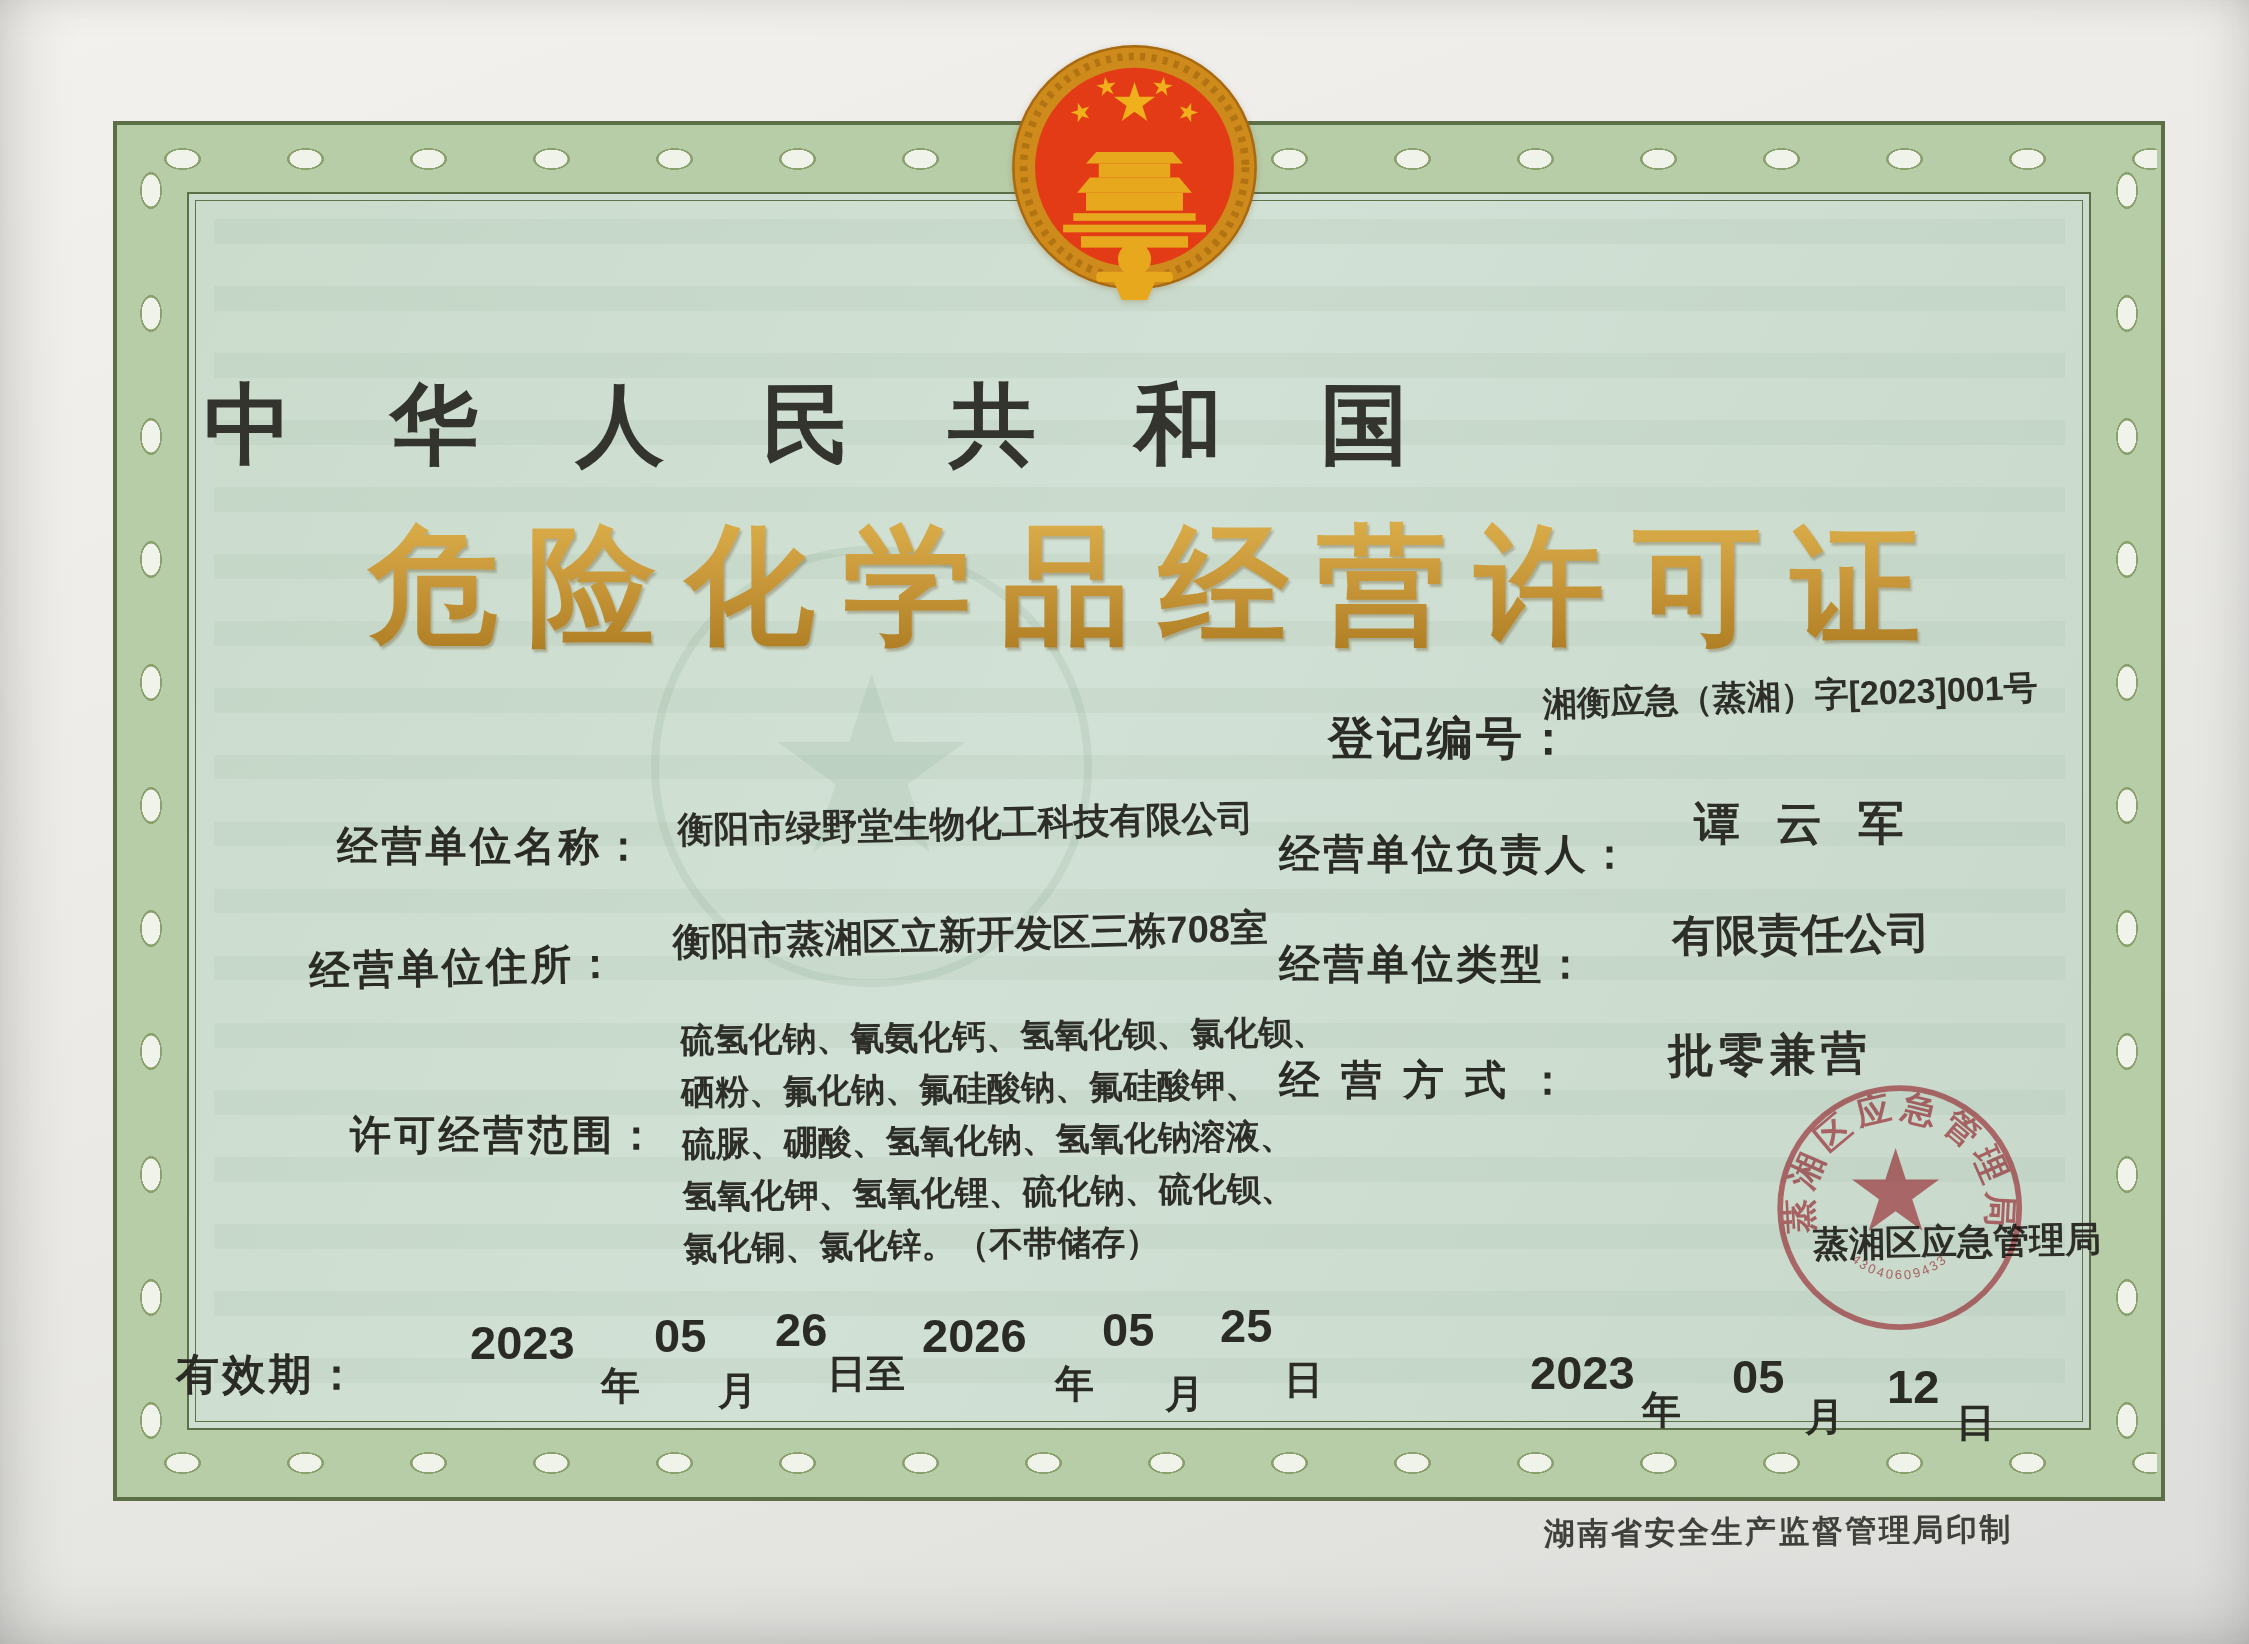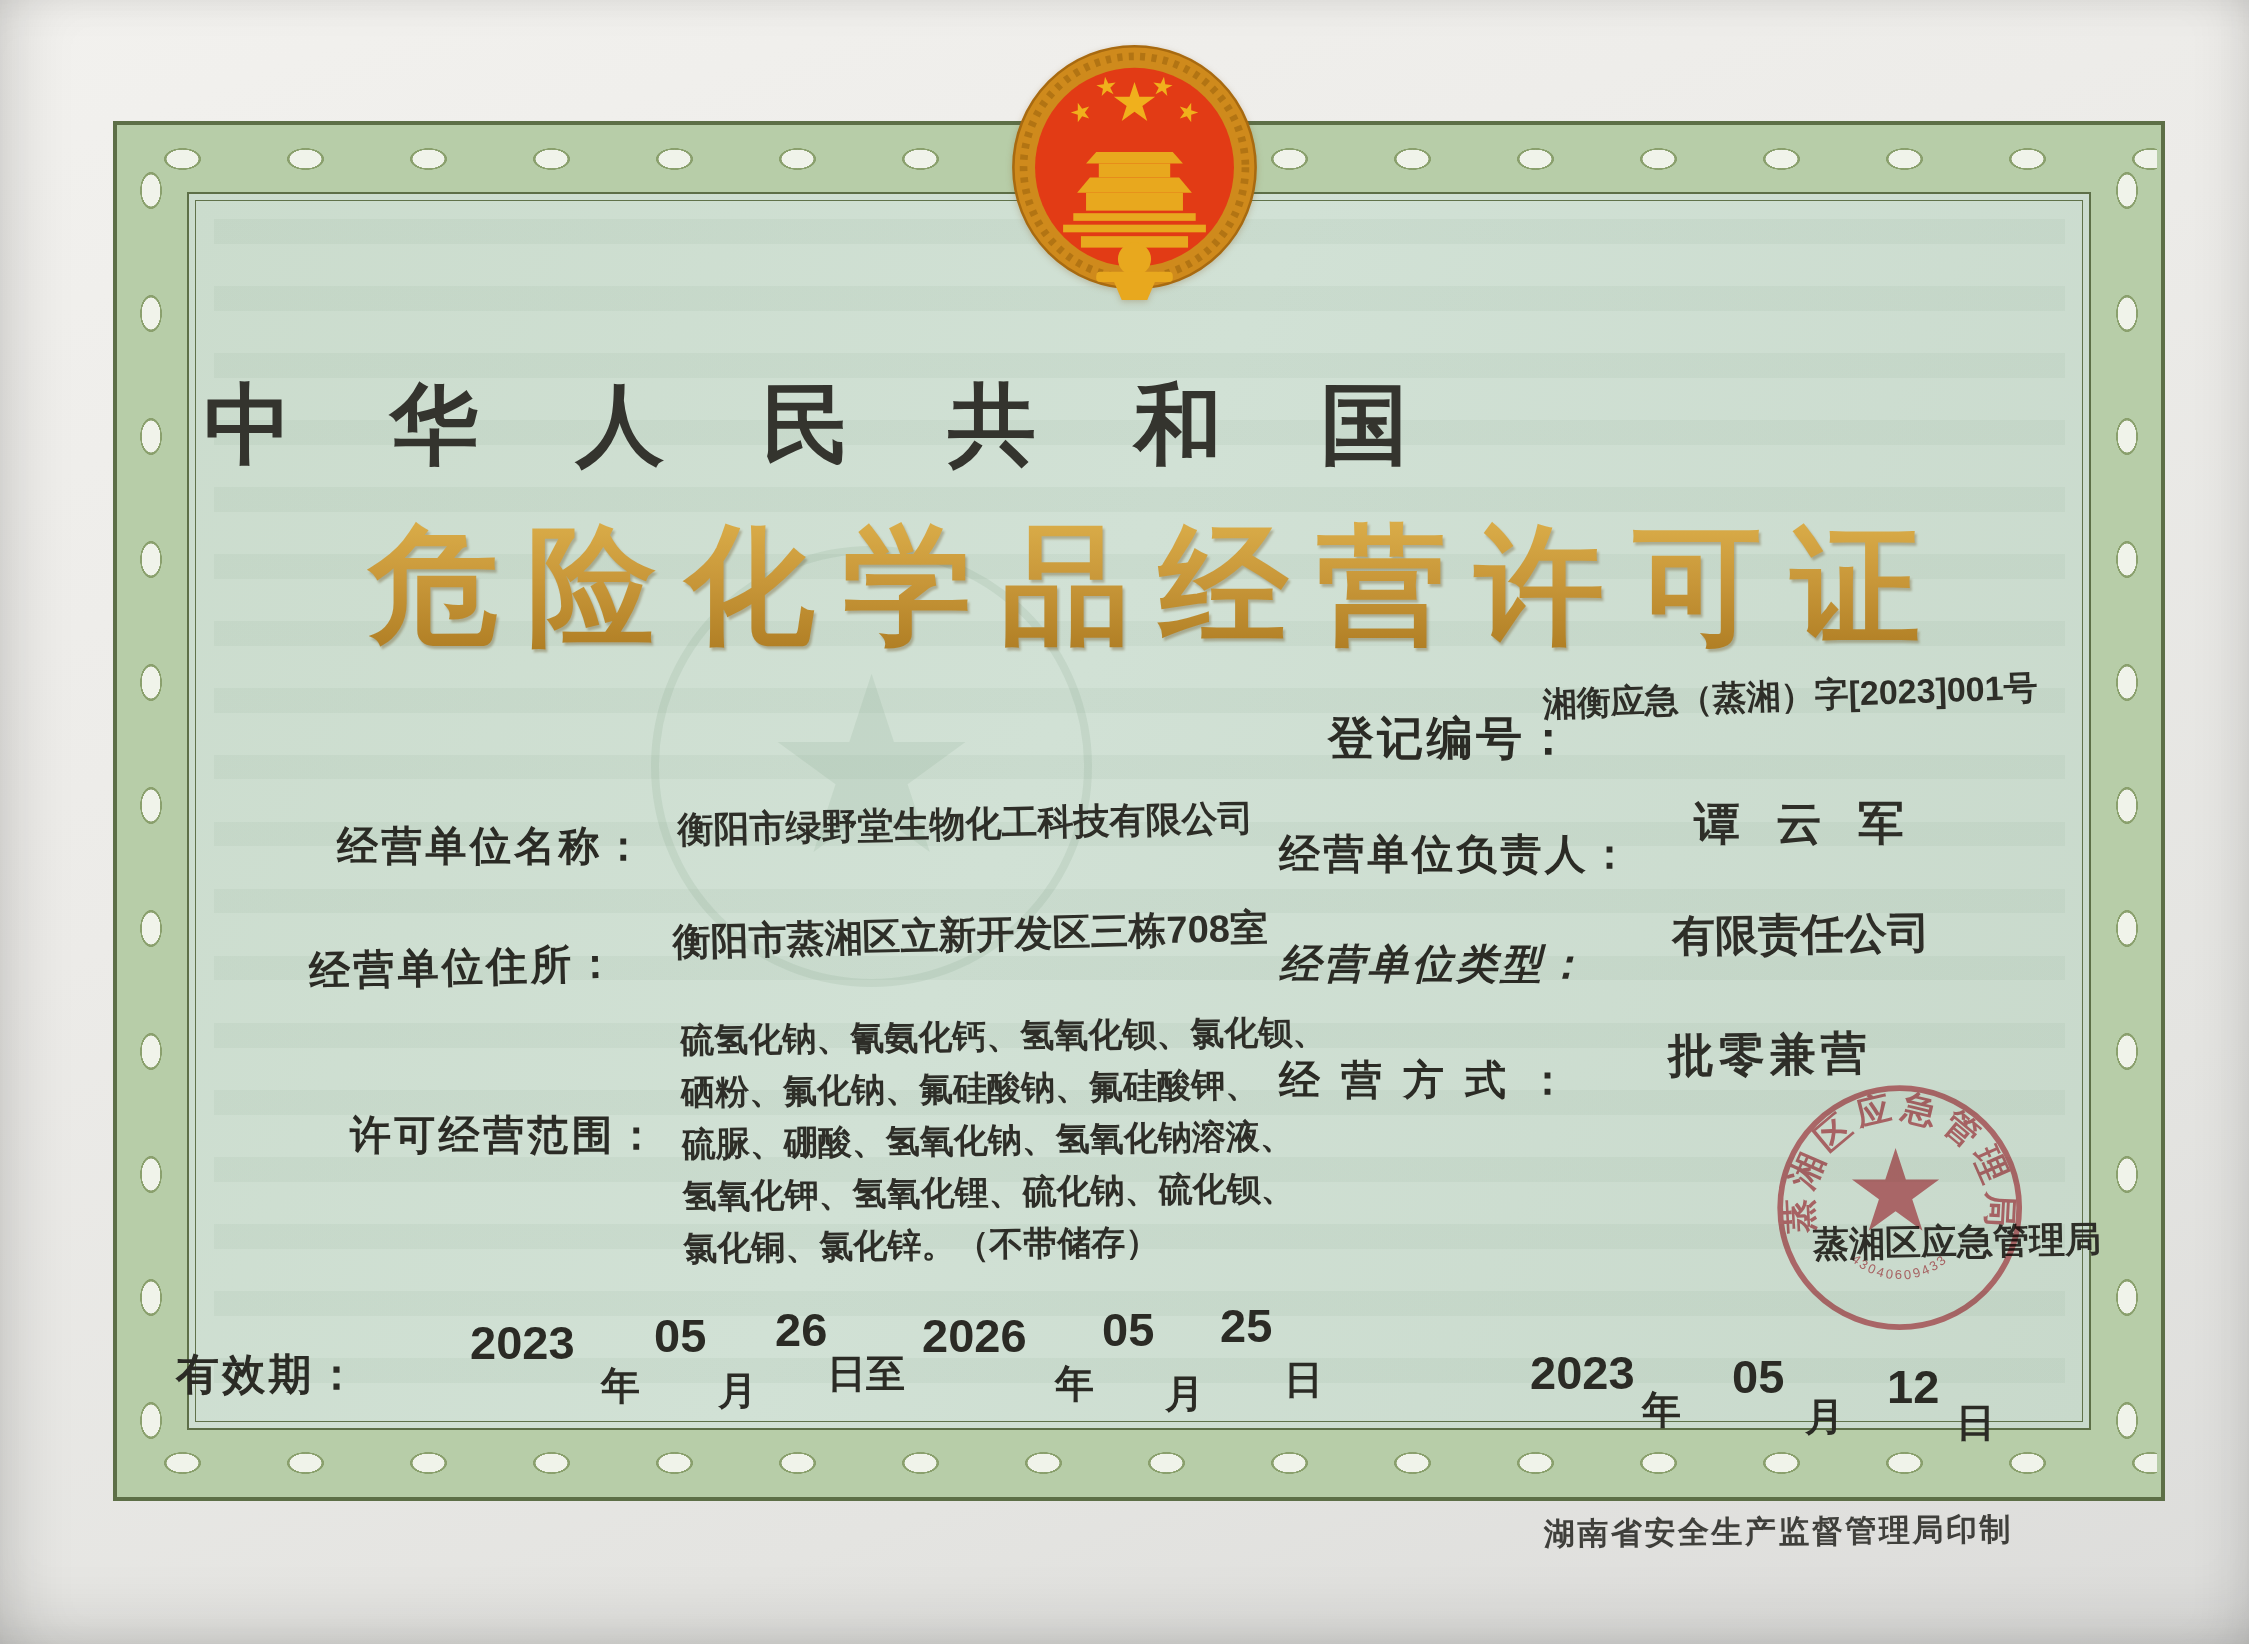--- a/index.html
+++ b/index.html
@@ -65,21 +65,21 @@
   .label{font-size:41px;font-weight:bold;color:#2b2b25;letter-spacing:3.3px;}
   .value{font-size:36px;font-weight:bold;color:#2e2e28;}
   .reg-label{left:1308px;top:708px;font-size:46px;margin-left:20px;}
   .reg-value{left:1542px;top:682px;font-size:34px;transform:rotate(-2deg);transform-origin:left top;}
   .f-name-l{left:337px;top:819px;}
   .f-name-v{left:677px;top:806px;transform:rotate(-1.2deg);transform-origin:left top;}
   .f-person-l{left:1279px;top:827px;}
   .f-person-v{left:1686px;top:793px;font-size:46px;letter-spacing:36px;margin-left:8px;}
   .f-addr-l{left:309px;top:940px;transform:rotate(-1.5deg);}
   .f-addr-v{left:672px;top:917px;font-size:38px;transform:rotate(-1.4deg);transform-origin:left top;}
-  .f-type-l{left:1279px;top:937px;font-style:italic;}
+  .f-type-l{left:1279px;top:937px;}
   .f-type-v{left:1672px;top:906px;font-size:43px;transform:rotate(-0.8deg);}
   .f-scope-l{left:350px;top:1108px;}
   .f-scope-v{left:680px;top:1014px;font-size:34px;font-weight:bold;line-height:52px;transform:rotate(-0.8deg);transform-origin:left top;white-space:nowrap;}
   .f-scope-v span{display:block;}
   .f-mode-l{left:1279px;top:1053px;letter-spacing:21px;}
   .f-mode-v{left:1668px;top:1024px;font-size:46px;letter-spacing:4.9px;transform:rotate(-0.8deg);}
   .num{font-size:47px;font-weight:bold;color:#2b2b25;}
   .unit{font-size:39px;font-weight:bold;color:#2b2b25;}
   .valid-label{left:176px;top:1346px;font-size:43px;}
   .issuer-label{left:1549px;top:1257px;font-size:43px;letter-spacing:28px;}

